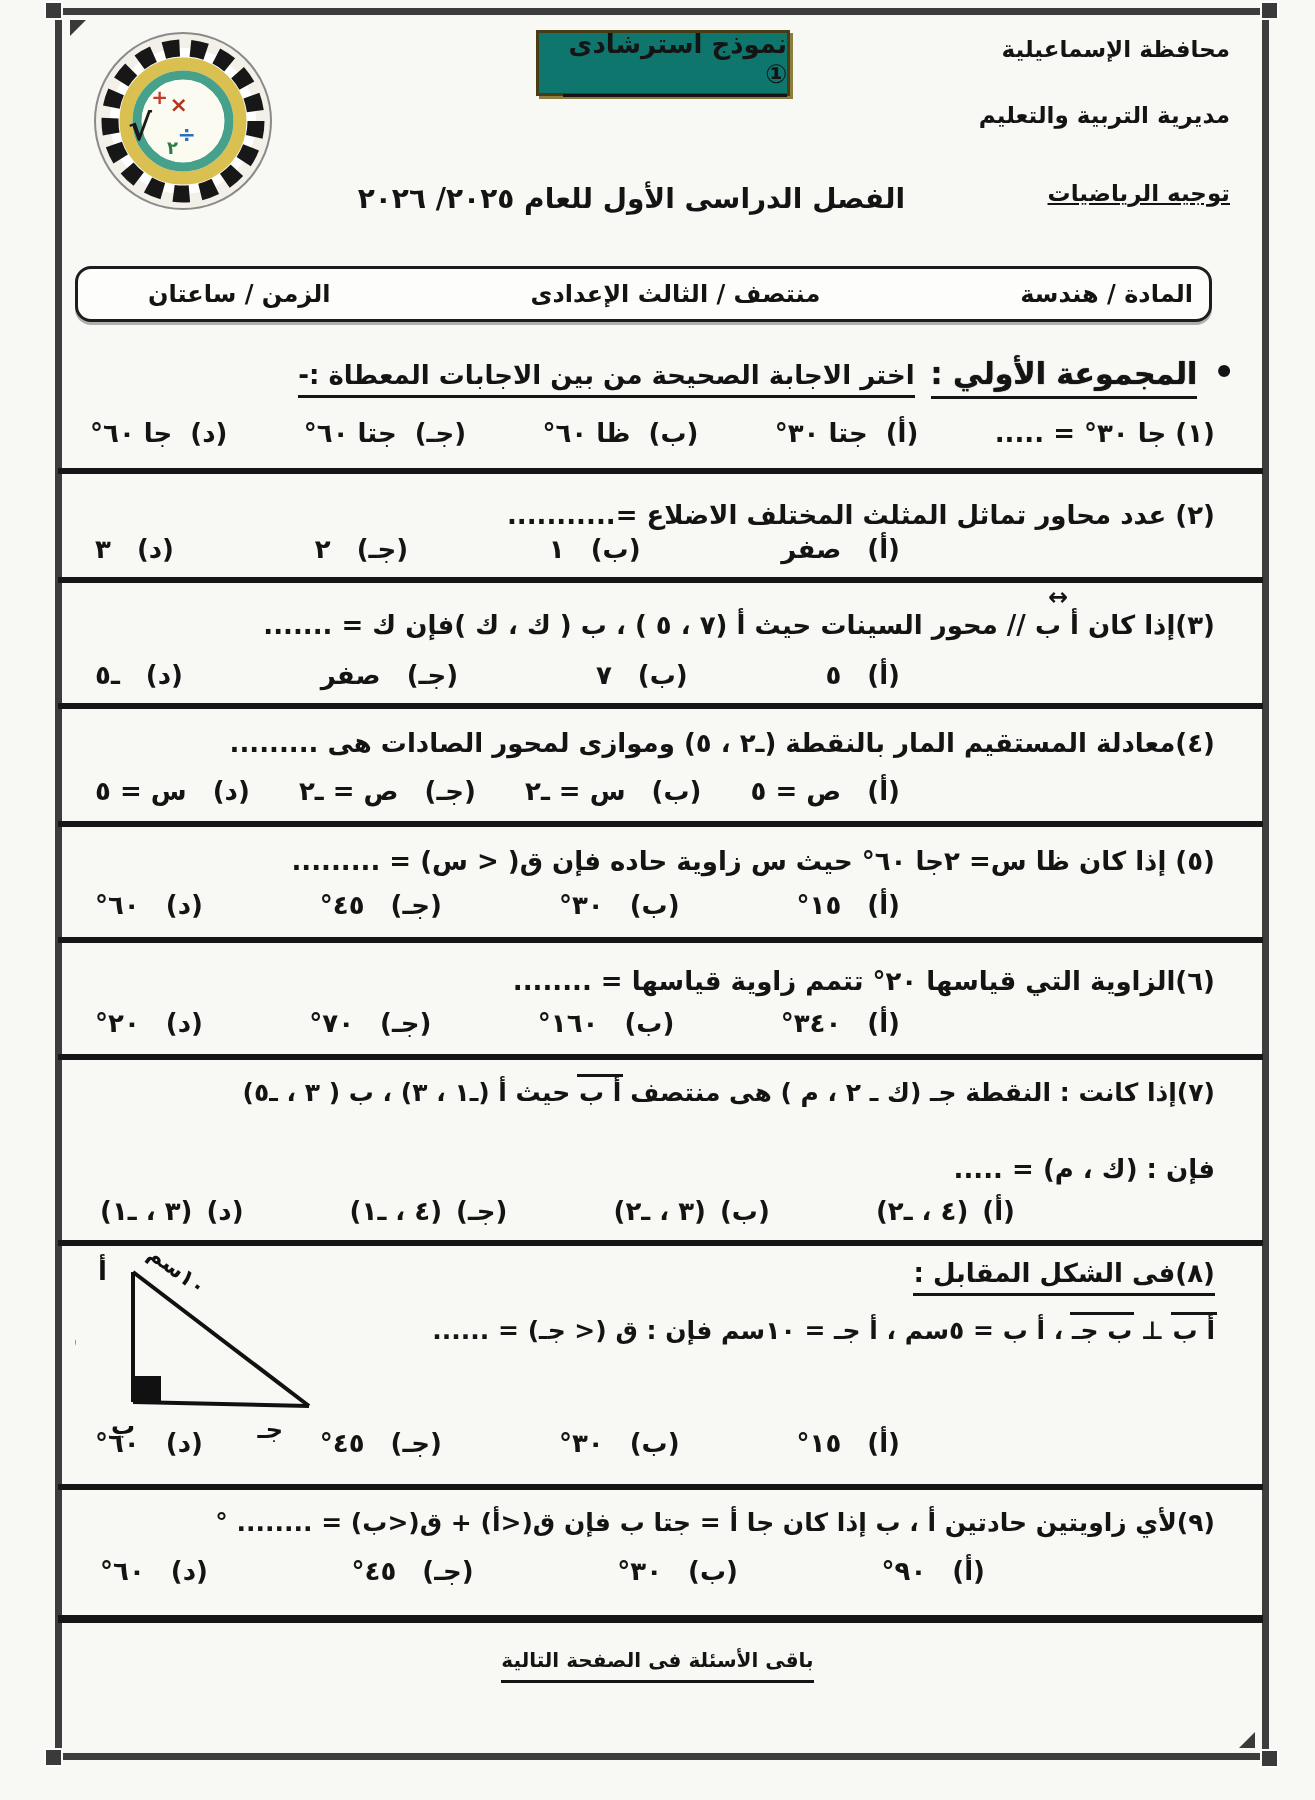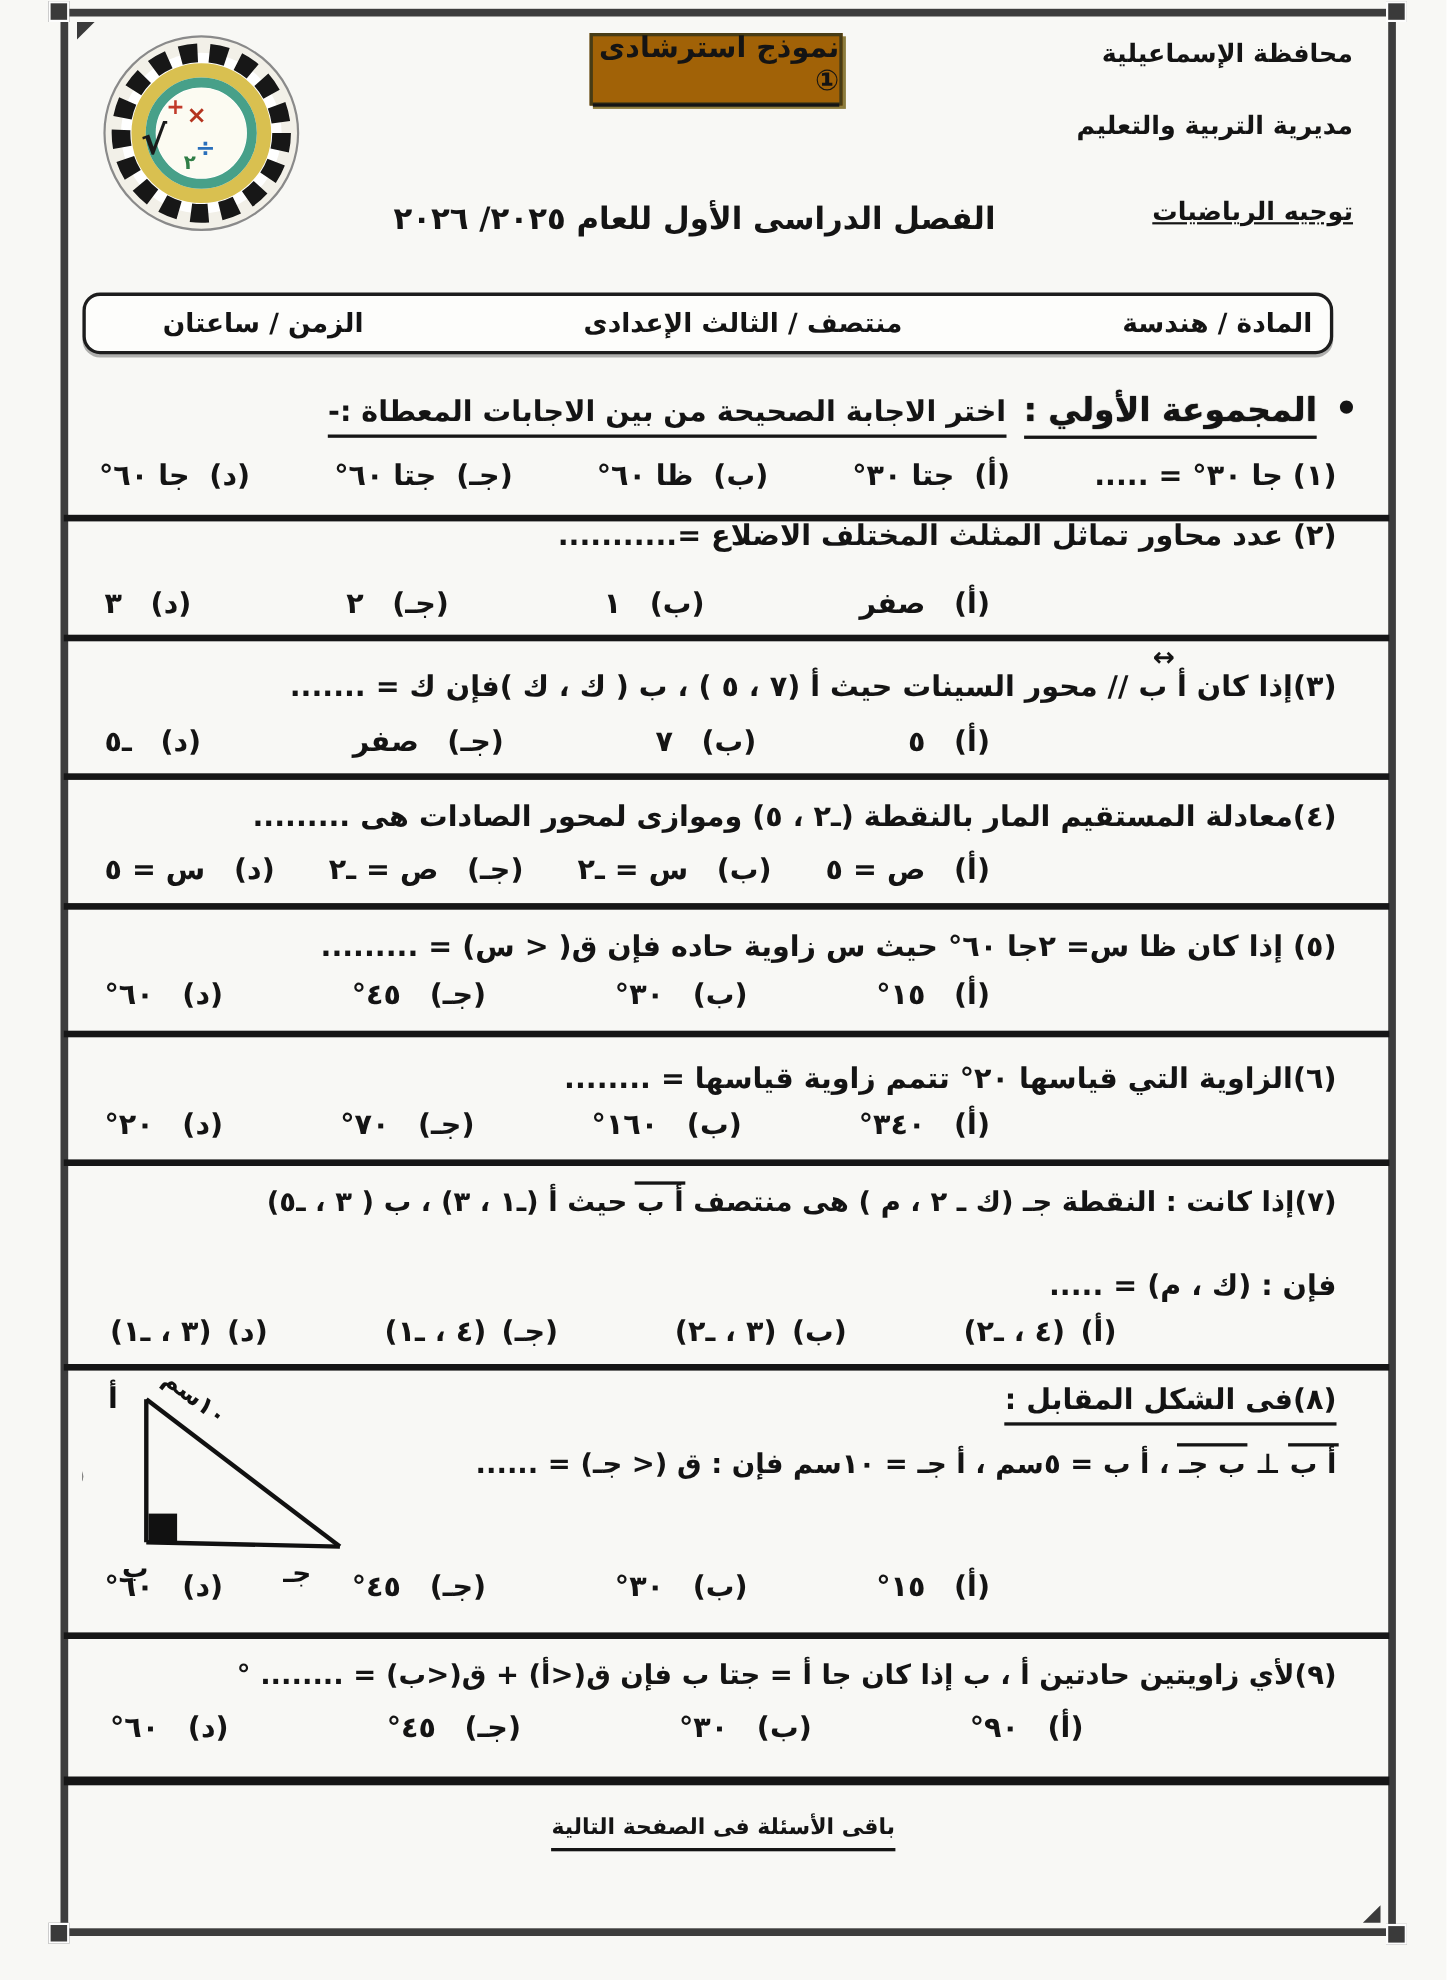--- a/index.html
+++ b/index.html
@@ -15,22 +15,22 @@
   .csq{position:absolute;width:15px;height:15px;background:#3a3a3a;border:2px solid #fdfdfd;}
   .csq.tl{left:44px;top:1px;} .csq.tr{right:36px;top:1px;}
   .csq.bl{left:44px;bottom:33px;} .csq.br{right:36px;bottom:32px;}
   .tri{position:absolute;width:0;height:0;}
   .tri-tl{left:70px;top:20px;border-top:16px solid #3a3a3a;border-right:16px solid transparent;}
   .tri-br{right:60px;bottom:52px;border-bottom:16px solid #3a3a3a;border-left:16px solid transparent;}
   
   .hdr-line{position:absolute;right:85px;font-size:23px;white-space:nowrap;}
   .h1{top:36px;} .h2{top:102px;} .h3{top:180px;text-decoration:underline;}
   .badge{position:absolute;left:536px;top:30px;width:224px;height:60px;
-         background:#a16207;border:3px solid #473c16;box-shadow:3px 3px 0 #8d7d3e;
-         display:flex;align-items:center;justify-content:center;font-size:26px;}
+         background:#0f766e;border:3px solid #473c16;box-shadow:3px 3px 0 #8d7d3e;
+         display:flex;align-items:center;justify-content:center;font-size:26px;padding-left:24px;}
   .ul{border-bottom:3px solid #151515;padding-bottom:5px;}
   .exam-title{position:absolute;left:408px;top:104px;width:490px;text-align:center;
               font-size:29px;white-space:nowrap;text-shadow:0 0 1px #000;}
   .term-line{position:absolute;left:380px;top:182px;width:525px;text-align:center;
              font-size:28px;white-space:nowrap;}
   .logo{position:absolute;left:92px;top:30px;}
   
   .info-bar{position:absolute;left:75px;top:266px;width:1137px;height:56px;
             background:#fdfdfb;border:3px solid #1d1d1d;border-radius:16px;
             box-shadow:0 3px 0 rgba(40,40,40,.35);display:flex;align-items:center;
@@ -125,21 +125,21 @@
         <span>(جـ)</span>
         <span>جتا ٦٠°</span>
       </span>
     <span class="opt">
         <span>(د)</span>
         <span>جا ٦٠°</span>
       </span>
   </div>
   <div class="sep" style="top:468px"></div>
 
-  <div class="qt" style="top:472px">(٢) عدد محاور تماثل المثلث المختلف الاضلاع =...........</div>
+  <div class="qt" style="top:500px">(٢) عدد محاور تماثل المثلث المختلف الاضلاع =...........</div>
   <div class="opts" style="top:534px">
     <span class="opt">
         <span>(أ)</span>
         <span>صفر</span>
       </span>
     <span class="opt">
         <span>(ب)</span>
         <span>١</span>
       </span>
     <span class="opt">

